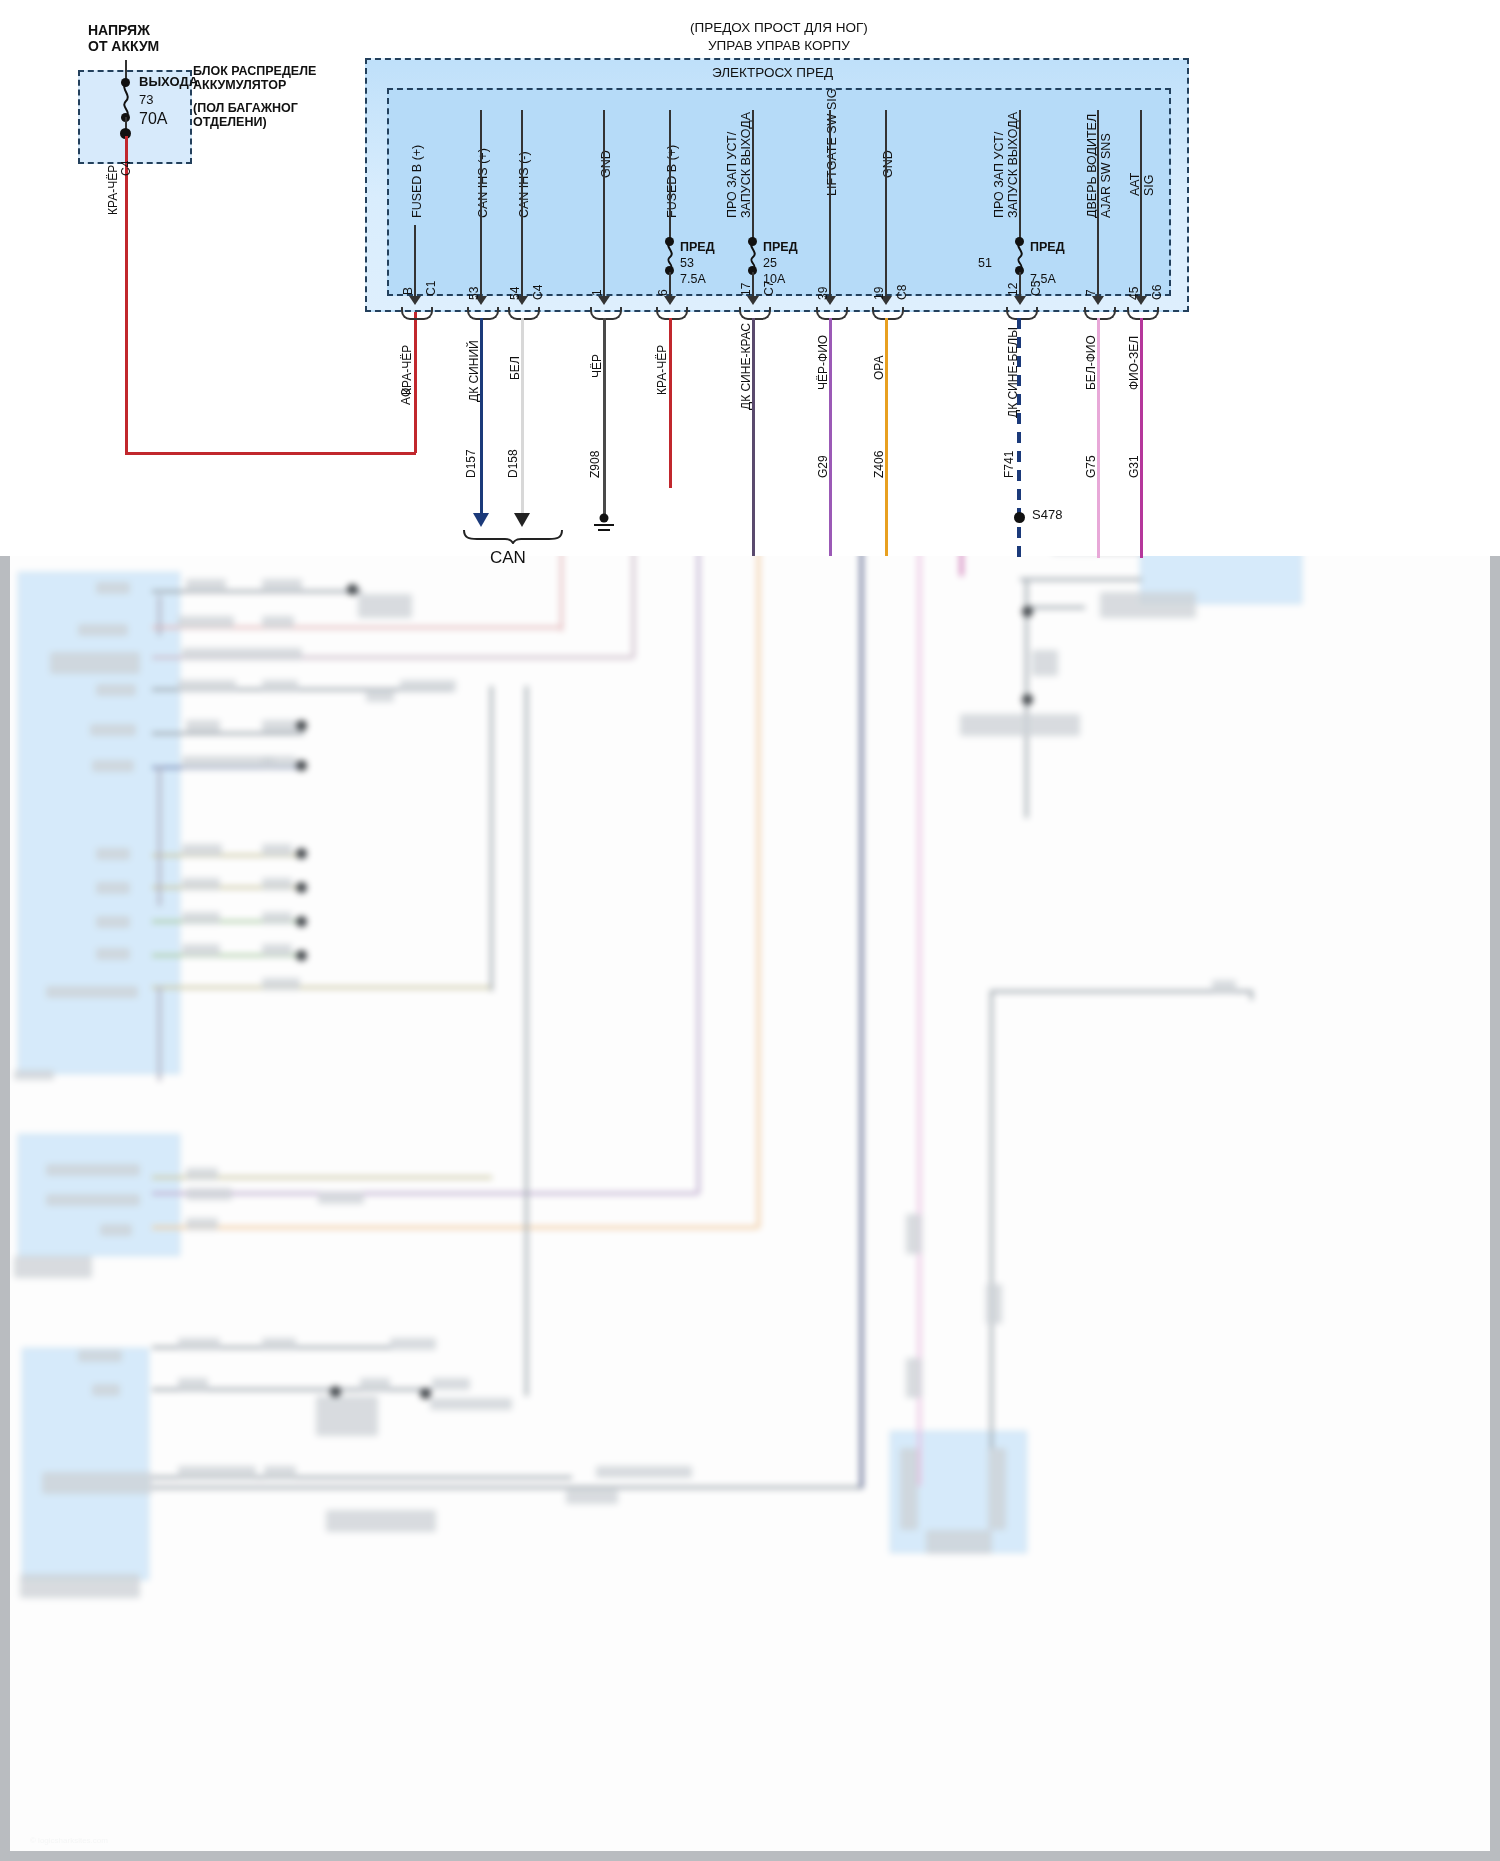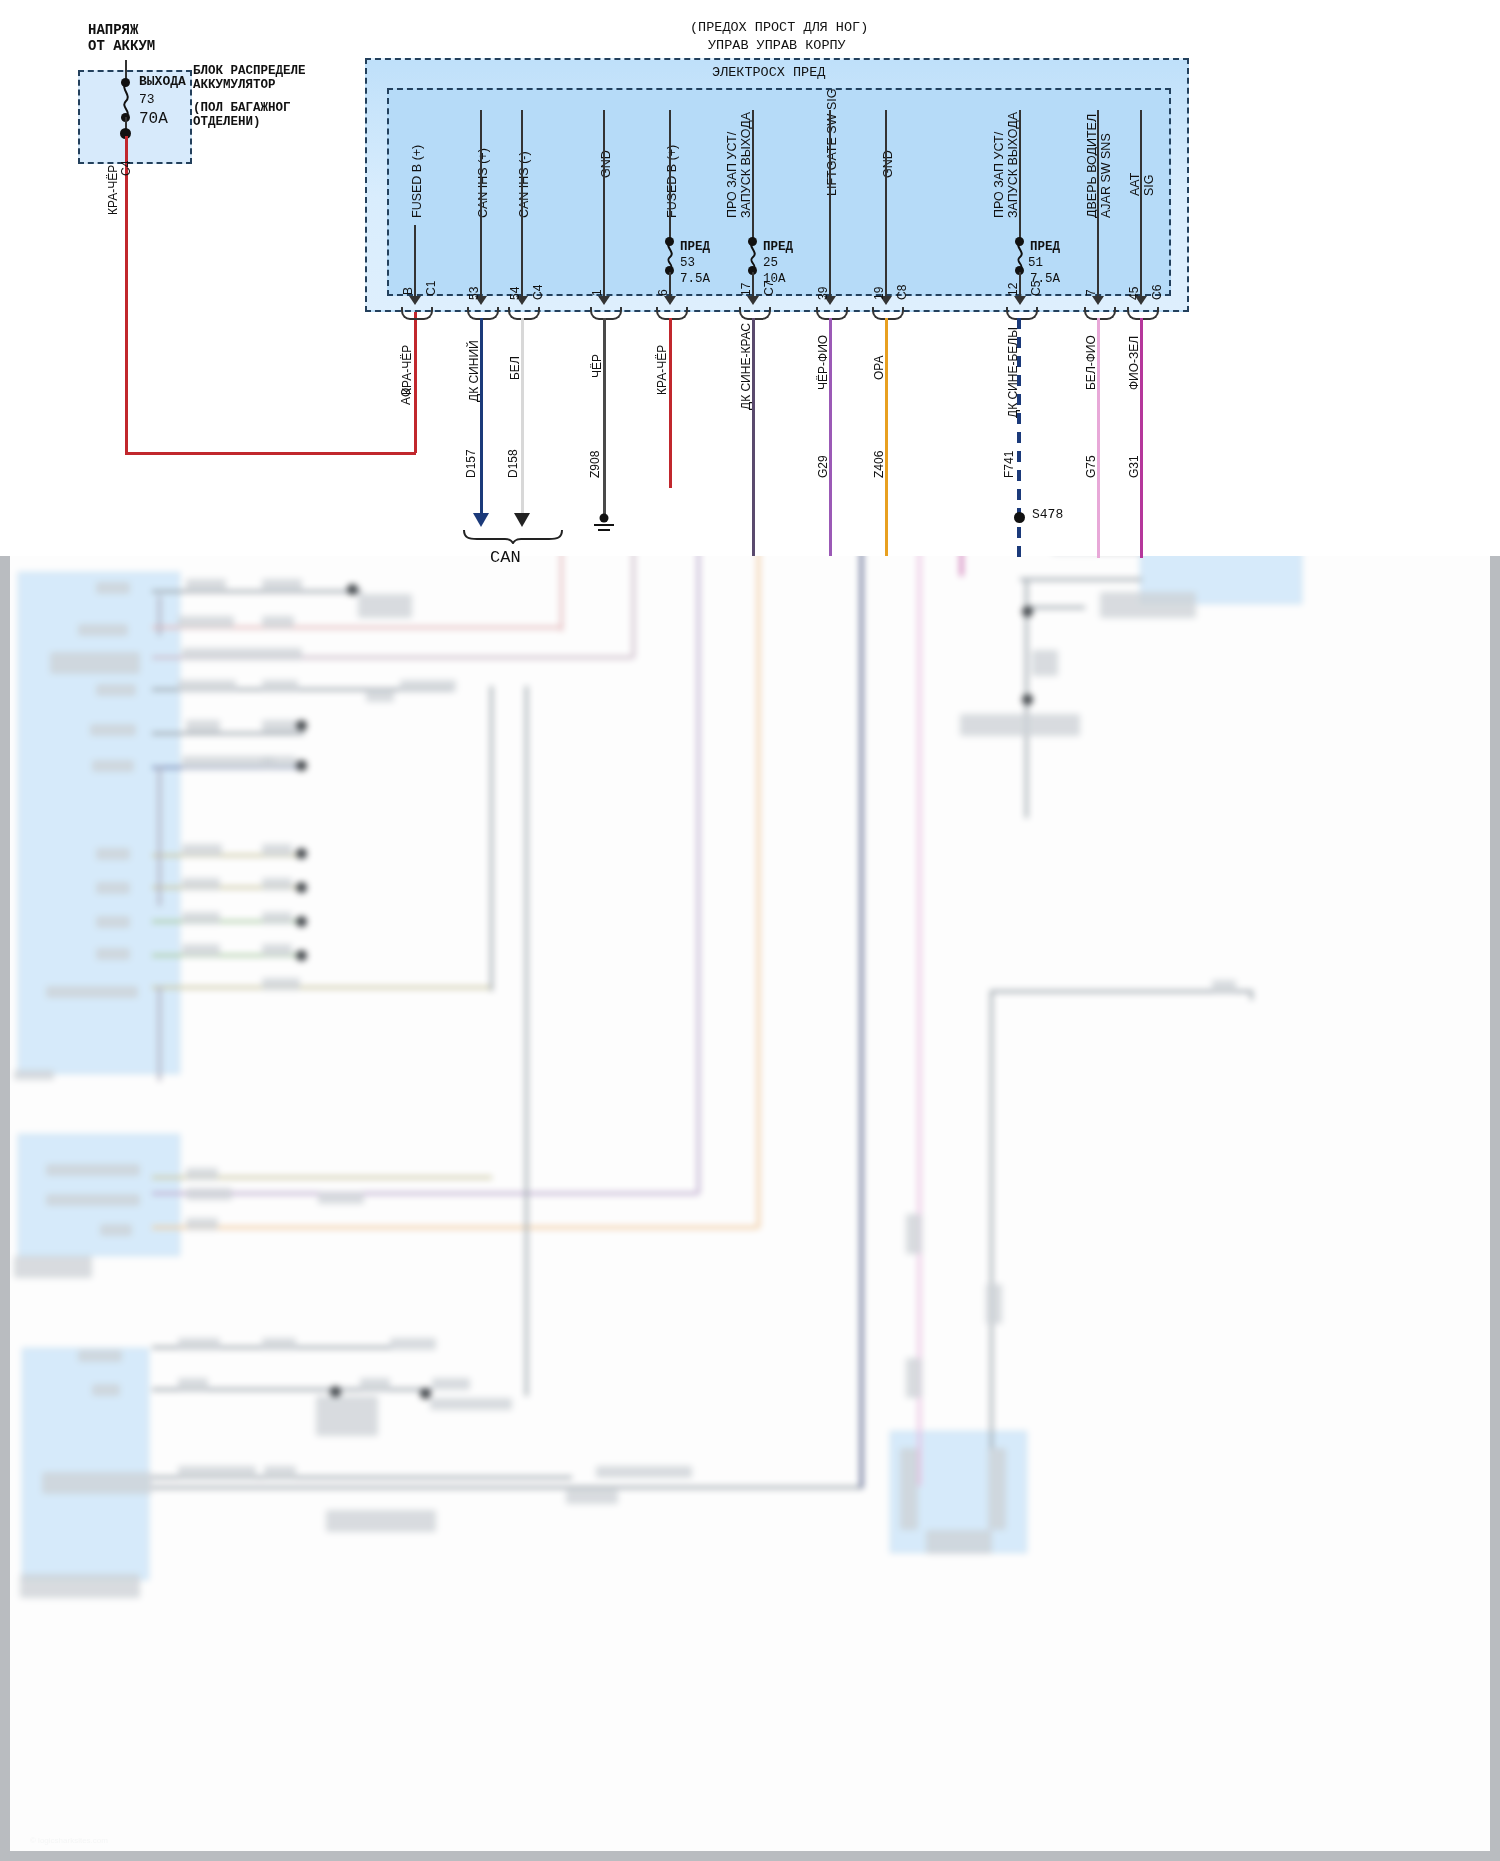--- a/index.html
+++ b/index.html
@@ -2,21 +2,21 @@
 <html><head>
 <meta charset="utf-8">
 <title>Wiring Diagram</title>
 <style>
   html,body{margin:0;padding:0;background:#ffffff;}
   body{font-family:"Liberation Sans",sans-serif;}
   #page{position:relative;width:1500px;height:1861px;overflow:hidden;background:#fff;}
 
   
   .abs{position:absolute;}
-  .txt{position:absolute;font-family:Liberation Mono, monospace;color:#111;white-space:pre;line-height:1.15;}
+  .txt{position:absolute;font-family:Liberation Sans, sans-serif;color:#111;white-space:pre;line-height:1.15;}
   .vtxt{position:absolute;font-family:"Liberation Sans",sans-serif;color:#111;white-space:pre;
         transform-origin:0 0;transform:rotate(-90deg);line-height:1.1;}
   .wire{position:absolute;width:2px;background:#333;}
   .hwire{position:absolute;height:2px;background:#333;}
   .dot{position:absolute;width:9px;height:9px;border-radius:50%;background:#111;}
 
   
   #sharp{position:absolute;left:0;top:0;width:1500px;height:556px;background:#fff;z-index:5;}
 
   .bdu{position:absolute;left:78px;top:70px;width:110px;height:90px;
@@ -355,21 +355,21 @@
     <div class="fuse" style="left:1013px;top:242px;">
       <svg width="16" height="28" viewBox="0 0 16 28">
         <path d="M7,0 C1,5 13,10 7,15 C1,20 13,23 7,28" fill="none" stroke="#111" stroke-width="2"></path>
       </svg>
     </div>
     <div class="dot" style="left:1015px;top:266px;"></div>
     <div class="wire" style="left:1019px;top:272px;height:28px;"></div>
     <div class="arrowDown" style="left:1014px;top:296px;border-top:9px solid #333;"></div>
     <div class="connBr" style="left:1006px;top:307px;"></div>
     <div class="txt" style="left:1030px;top:240px;font-size:12.5px;font-weight:bold;">ПРЕД</div>
-    <div class="txt" style="left:1028px;top:256px;font-size:12.5px;">51</div>
+    <div class="txt" style="left:978px;top:256px;font-size:12.5px;">51</div>
     <div class="txt" style="left:1030px;top:272px;font-size:12.5px;">7.5A</div>
     <div class="vtxt" style="left:1007px;top:296px;font-size:12px;">12</div>
     <div class="vtxt" style="left:1030px;top:296px;font-size:12px;">C5</div>
     <div class="vtxt" style="left:1007px;top:418px;font-size:12px;">ДК СИНЕ-БЕЛЫ</div>
     <div class="abs" style="left:1017px;top:318px;width:4px;height:240px;
                 background:repeating-linear-gradient(180deg,#1b3a7a 0 11px,transparent 11px 19px);"></div>
     <div class="vtxt" style="left:1003px;top:478px;font-size:12px;">F741</div>
     <div class="dot" style="left:1014px;top:512px;width:11px;height:11px;"></div>
     <div class="txt" style="left:1032px;top:508px;font-size:13px;">S478</div>
 

